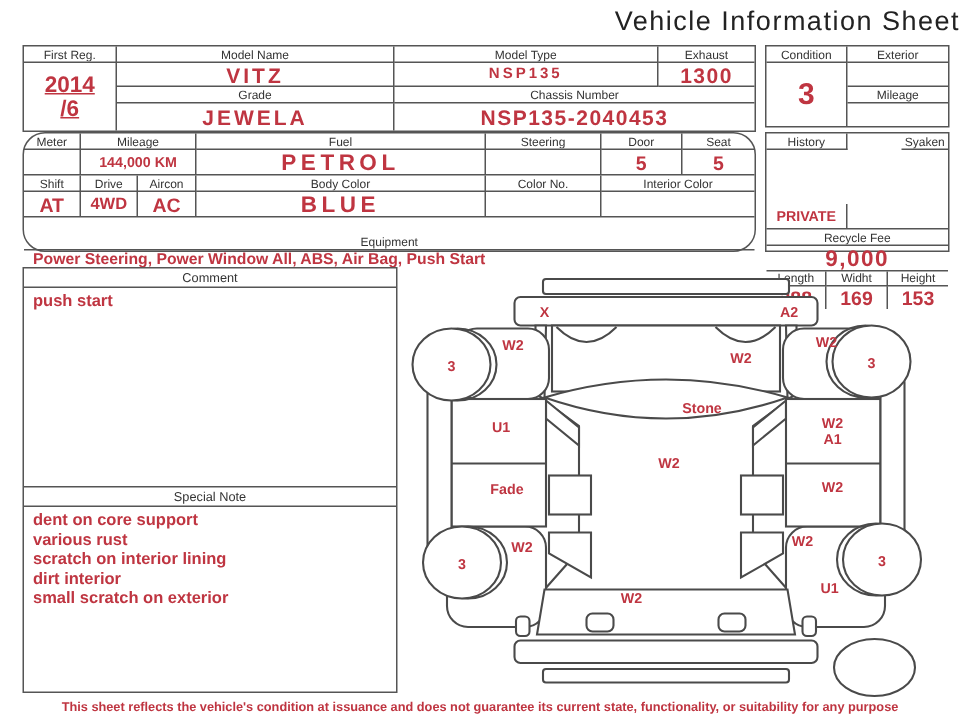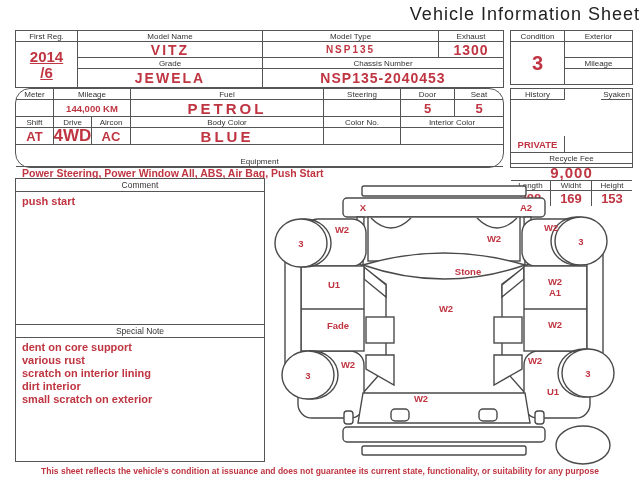--- a/index.html
+++ b/index.html
@@ -70,21 +70,21 @@
       <div class="cell val" style="font-size:13px;">5</div>
     </div>
     <div class="rowgrp grid bb" style="grid-template-columns:38px 38px 39px 193px 77px 1fr;grid-template-rows:11px 16px;">
       <div class="cell br bb lbl">Shift</div>
       <div class="cell br bb lbl">Drive</div>
       <div class="cell br bb lbl">Aircon</div>
       <div class="cell br bb lbl">Body Color</div>
       <div class="cell br bb lbl">Color No.</div>
       <div class="cell bb lbl">Interior Color</div>
       <div class="cell br val" style="font-size:13px;">AT</div>
-      <div class="cell br val" style="font-size:17px;">4WD</div>
+      <div class="cell br val" style="font-size:11px;">4WD</div>
       <div class="cell br val" style="font-size:13px;">AC</div>
       <div class="cell br val" style="font-size:15px;letter-spacing:3px;">BLUE</div>
       <div class="cell br val"></div>
       <div class="cell val"></div>
     </div>
     <div class="rowgrp grid" style="grid-template-rows:10px 1fr;margin-top:12px;">
       <div class="cell bb lbl">Equipment</div>
       <div class="cell val left-align" style="font-size:10.5px;">Power Steering, Power Window  All, ABS, Air Bag, Push Start</div>
     </div>
   </div>

